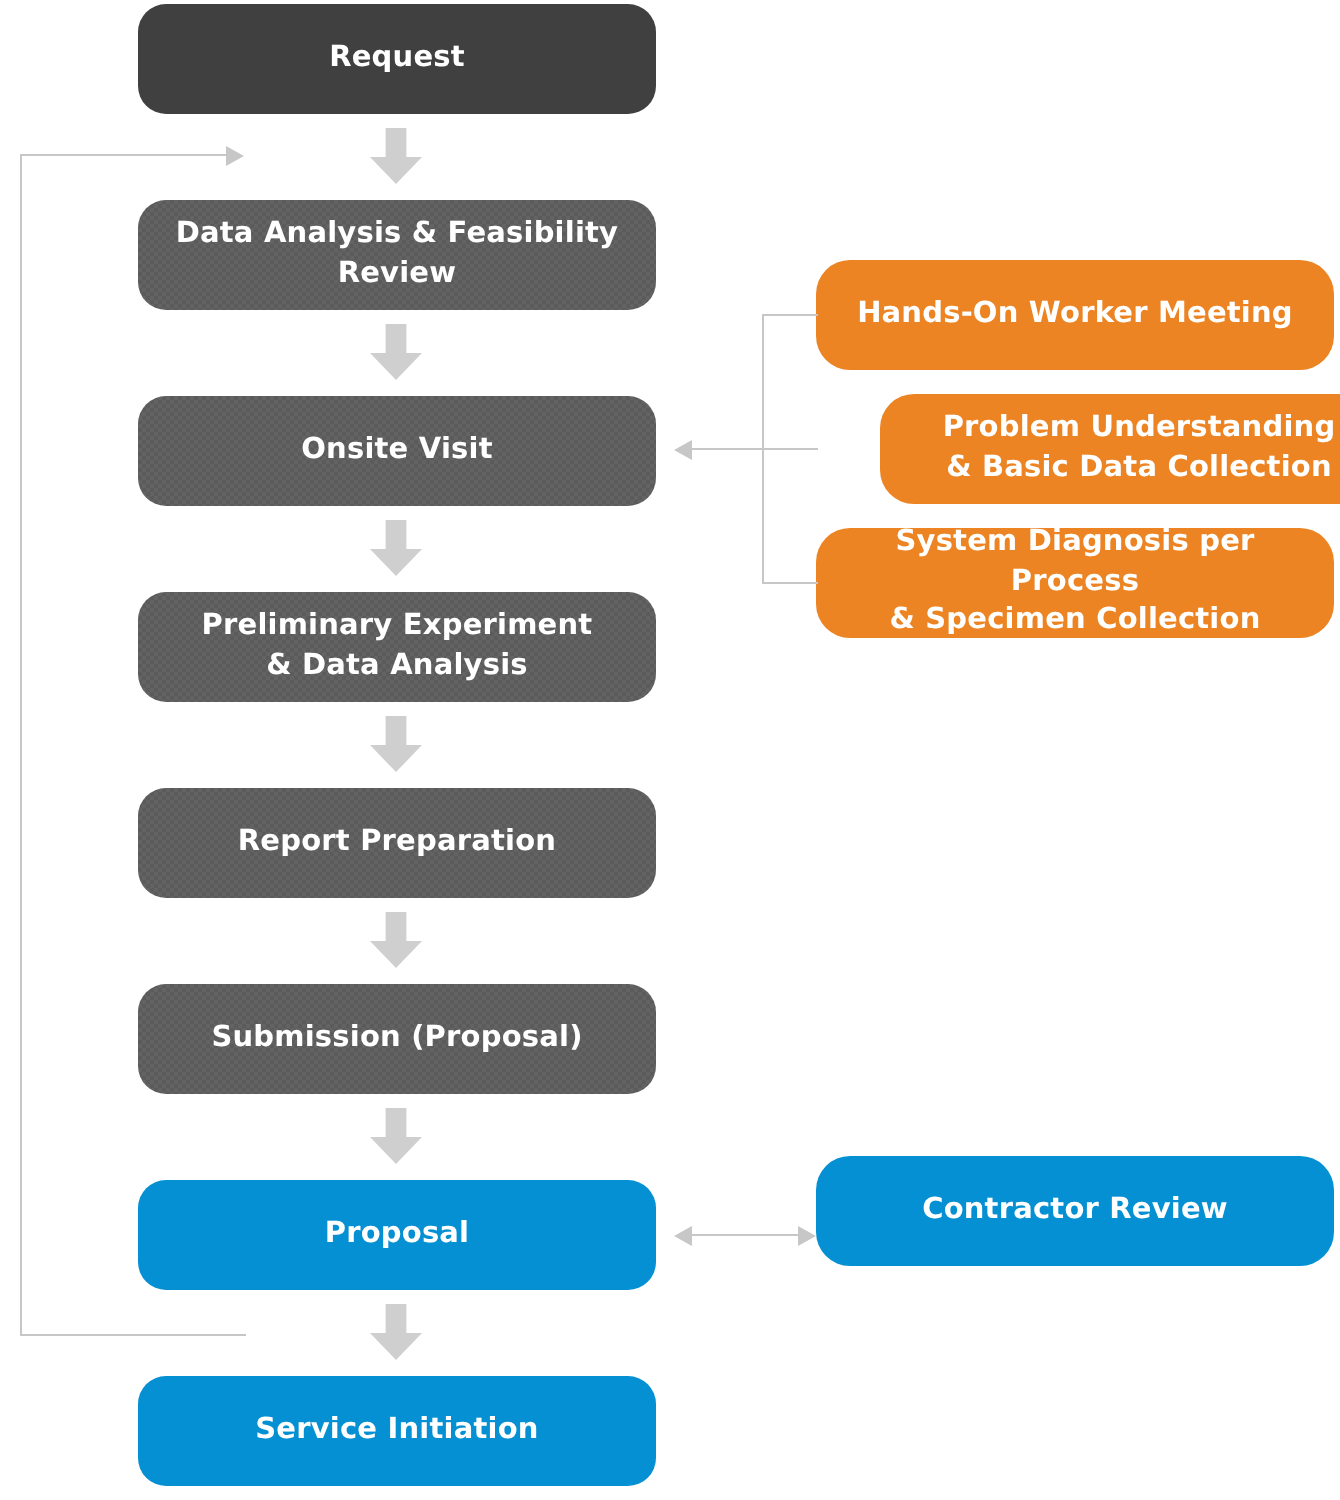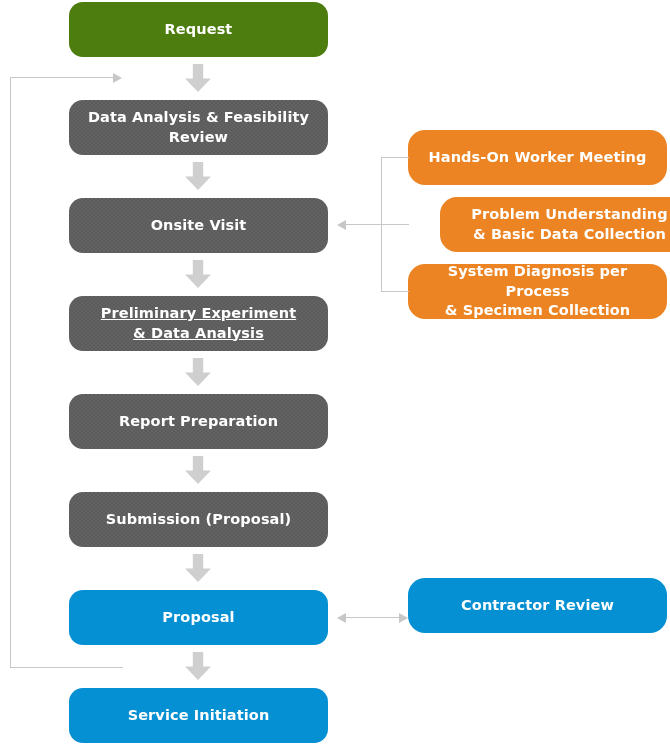--- a/index.html
+++ b/index.html
@@ -39,21 +39,21 @@
   }
   .node .label { display: block; padding: 0 10px; }
 
   
   .col-main { left: 69px; width: 259px; }
   
   .col-side { left: 408px; width: 259px; border-radius: 17px; }
 
   
   .n-blue-dark {
-    background: #4d7c0f;
+    background: #404040;
   }
   .n-blue-light {
     background: #0490d2;
   }
   .n-orange {
     background: #ec8423;
   }
   .n-gray {
     background:
       repeating-conic-gradient(#636363 0% 25%, #5b5b5b 0% 50%) 0 0 / 4px 4px,
@@ -106,21 +106,21 @@
   </div>
 
   <div class="node col-main n-gray" style="top:100px;height:55px;">
     <span class="label">Data Analysis &amp; Feasibility Review</span>
   </div>
 
   <div class="node col-main n-gray" style="top:198px;height:55px;">
     <span class="label">Onsite Visit</span>
   </div>
 
-  <div class="node col-main n-gray" style="top:296px;height:55px;text-decoration:underline;">
+  <div class="node col-main n-gray" style="top:296px;height:55px;">
     <span class="label">Preliminary Experiment<br>&amp; Data Analysis</span>
   </div>
 
   <div class="node col-main n-gray" style="top:394px;height:55px;">
     <span class="label">Report Preparation</span>
   </div>
 
   <div class="node col-main n-gray" style="top:492px;height:55px;">
     <span class="label">Submission (Proposal)</span>
   </div>

